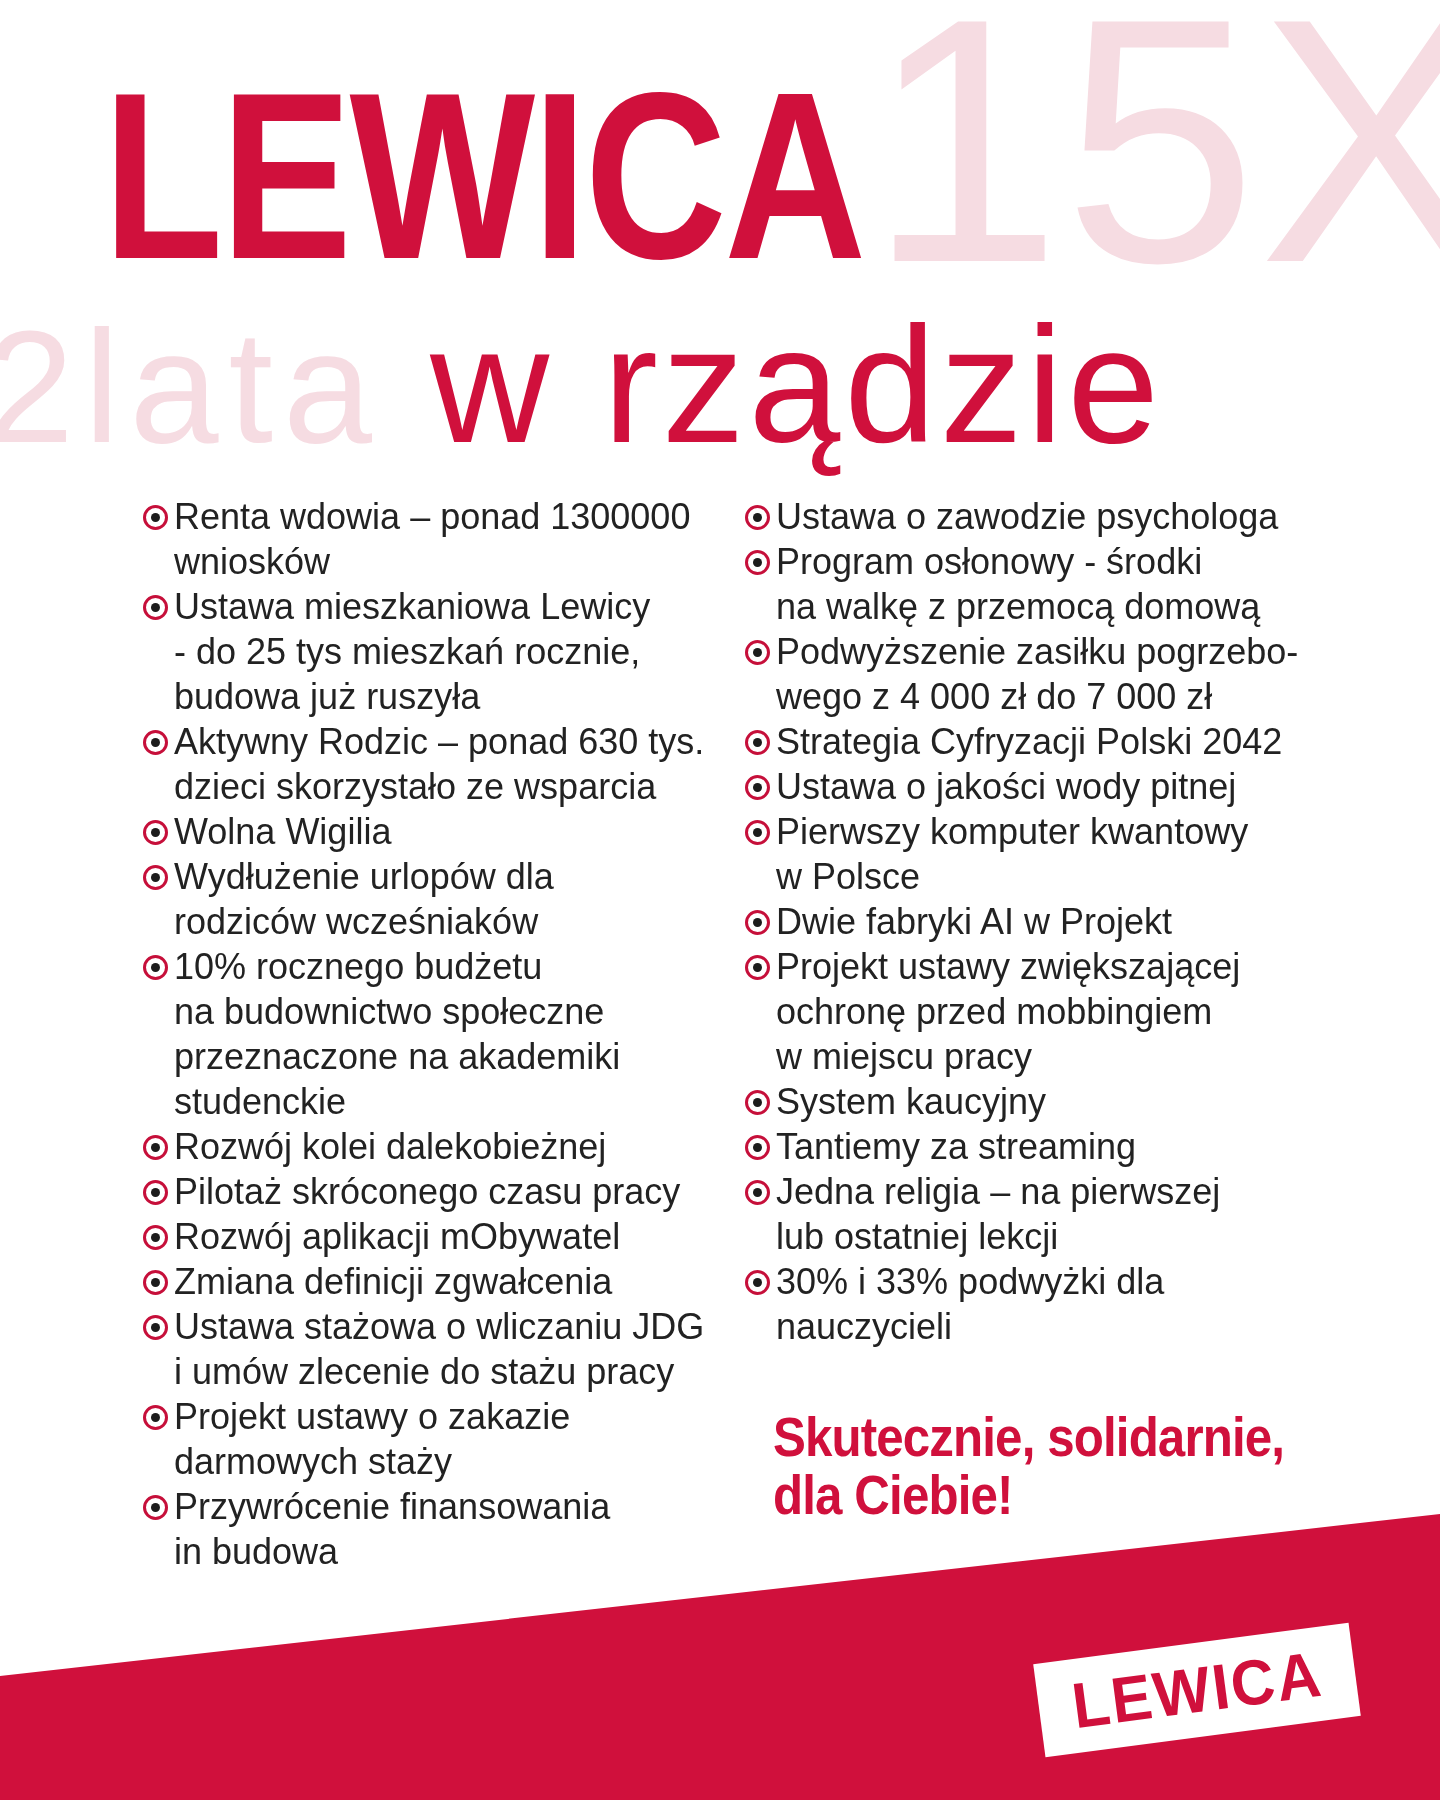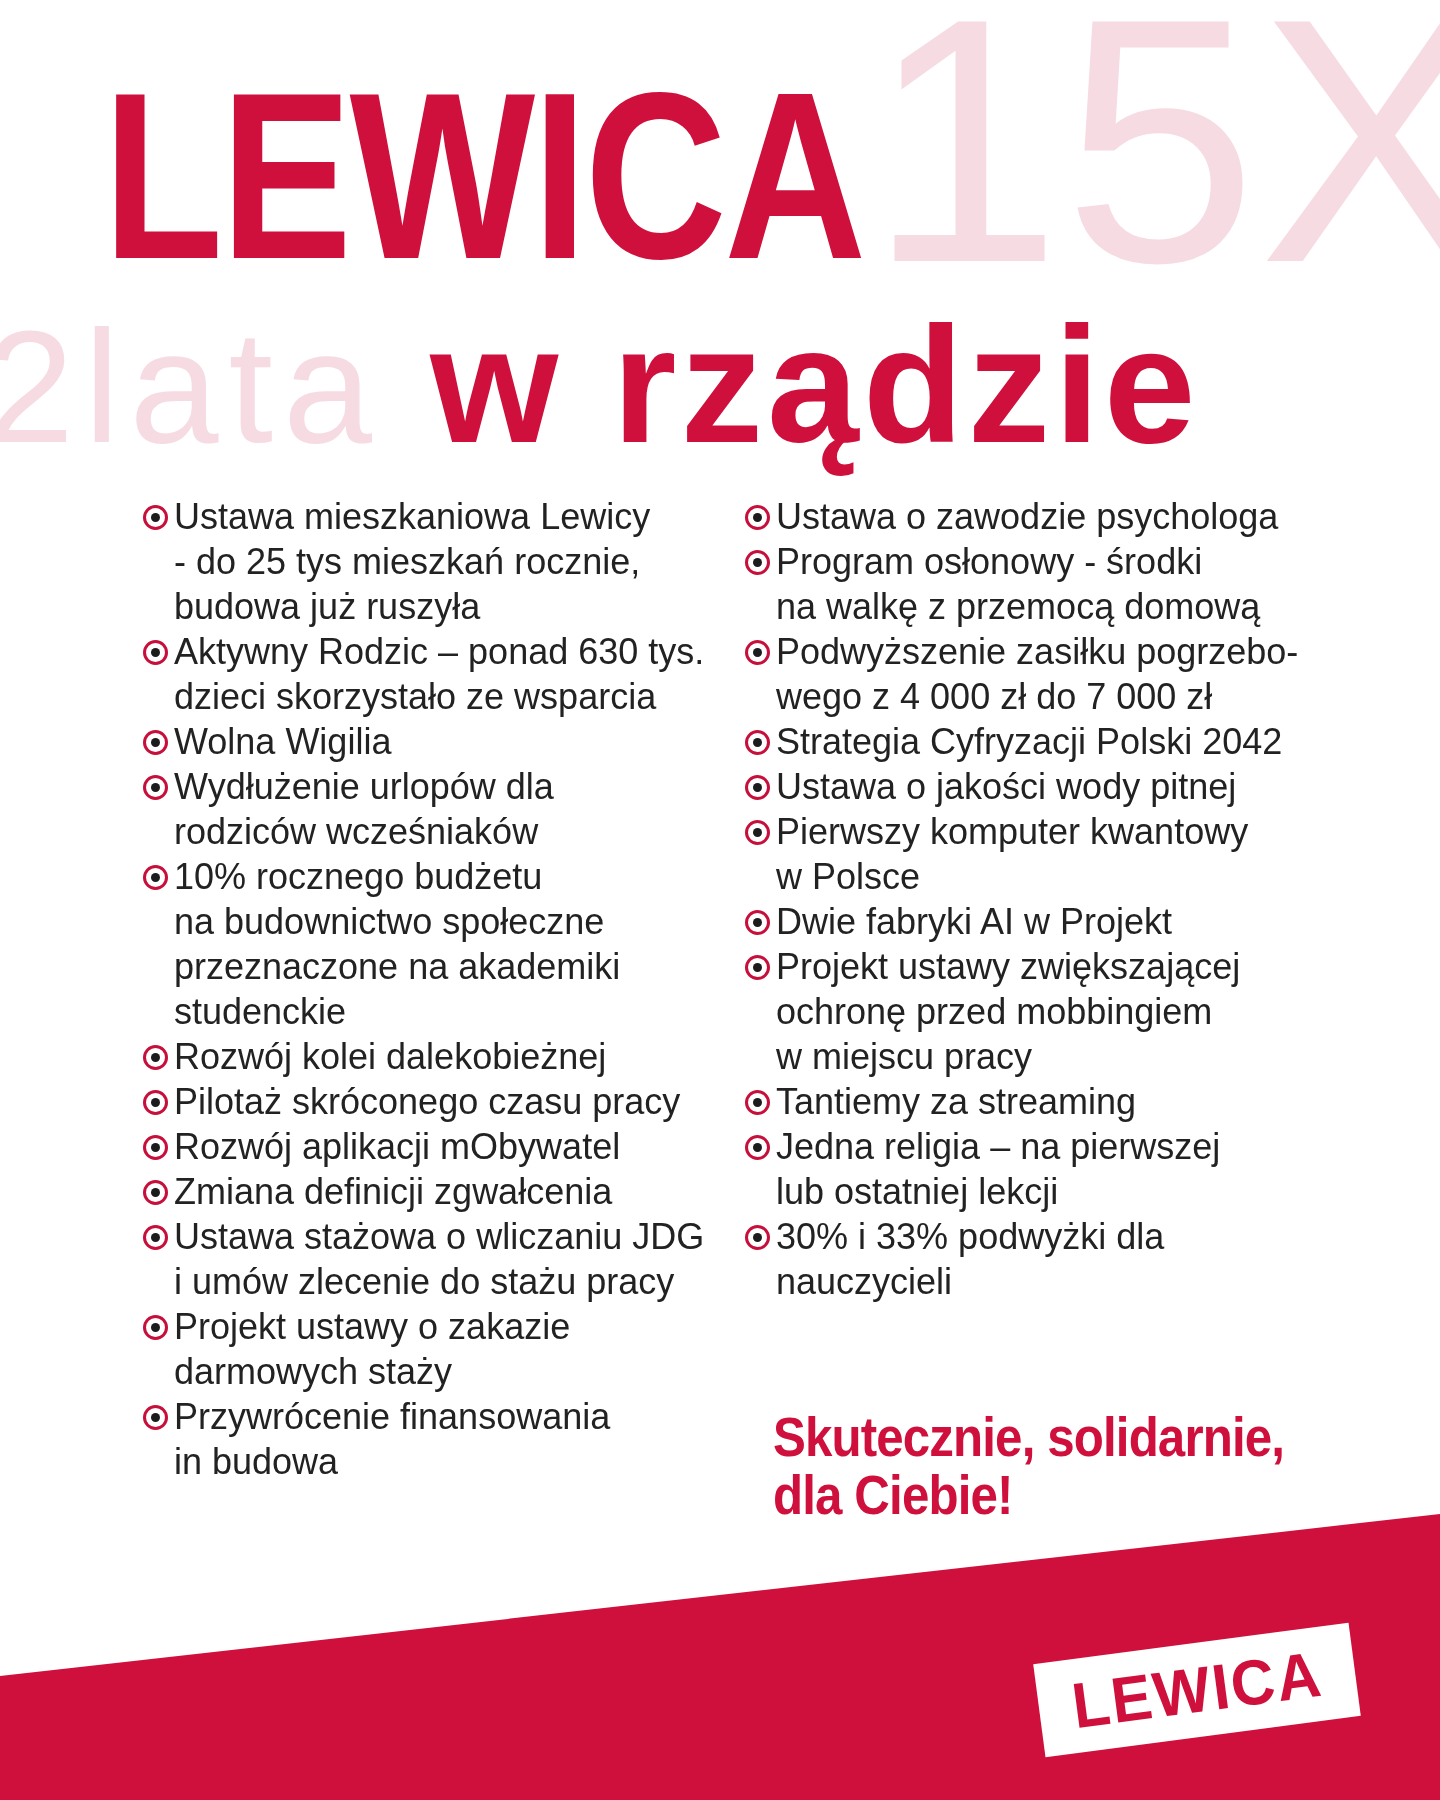--- a/index.html
+++ b/index.html
@@ -22,21 +22,21 @@
     font-size:348px;line-height:1;font-weight:200;
     color:var(--pink);white-space:nowrap;letter-spacing:2px;
   }
   .wm-years{
     position:absolute;left:-15px;top:307px;
     font-size:160px;line-height:1;font-weight:200;
     color:var(--pink);white-space:nowrap;letter-spacing:10px;
   }
   .subtitle{
     position:absolute;left:430px;top:303px;
-    font-size:165px;line-height:1;font-weight:700;
+    font-size:165px;line-height:1;font-weight:400;
     color:var(--red);white-space:nowrap;letter-spacing:4px;
   }
   .title{
     position:absolute;left:103px;top:57px;
     font-size:237px;line-height:1;font-weight:bold;
     color:var(--red);white-space:nowrap;letter-spacing:-3px;
     transform:scaleX(.83);transform-origin:left top;
   }
   
   .col{
@@ -87,20 +87,25 @@
 
 <div class="wm-count">15X</div>
 <div class="wm-years">2lata</div>
 
 <div class="title">LEWICA</div>
 <div class="subtitle">w rządzie</div>
 
 <div class="col col-left" id="col-left">
     <div class="item">
       <span class="bullet"></span>
+      <span class="item-text">Renta wdowia – ponad 1300000
+wniosków</span>
+    </div>
+    <div class="item">
+      <span class="bullet"></span>
       <span class="item-text">Ustawa mieszkaniowa Lewicy
 - do 25 tys mieszkań rocznie,
 budowa już ruszyła</span>
     </div>
     <div class="item">
       <span class="bullet"></span>
       <span class="item-text">Aktywny Rodzic – ponad 630 tys.
 dzieci skorzystało ze wsparcia</span>
     </div>
     <div class="item">
@@ -184,20 +189,24 @@
       <span class="item-text">Dwie fabryki AI w Projekt</span>
     </div>
     <div class="item">
       <span class="bullet"></span>
       <span class="item-text">Projekt ustawy zwiększającej
 ochronę przed mobbingiem
 w miejscu pracy</span>
     </div>
     <div class="item">
       <span class="bullet"></span>
+      <span class="item-text">System kaucyjny</span>
+    </div>
+    <div class="item">
+      <span class="bullet"></span>
       <span class="item-text">Tantiemy za streaming</span>
     </div>
     <div class="item">
       <span class="bullet"></span>
       <span class="item-text">Jedna religia – na pierwszej
 lub ostatniej lekcji</span>
     </div>
     <div class="item">
       <span class="bullet"></span>
       <span class="item-text">30% i 33% podwyżki dla

